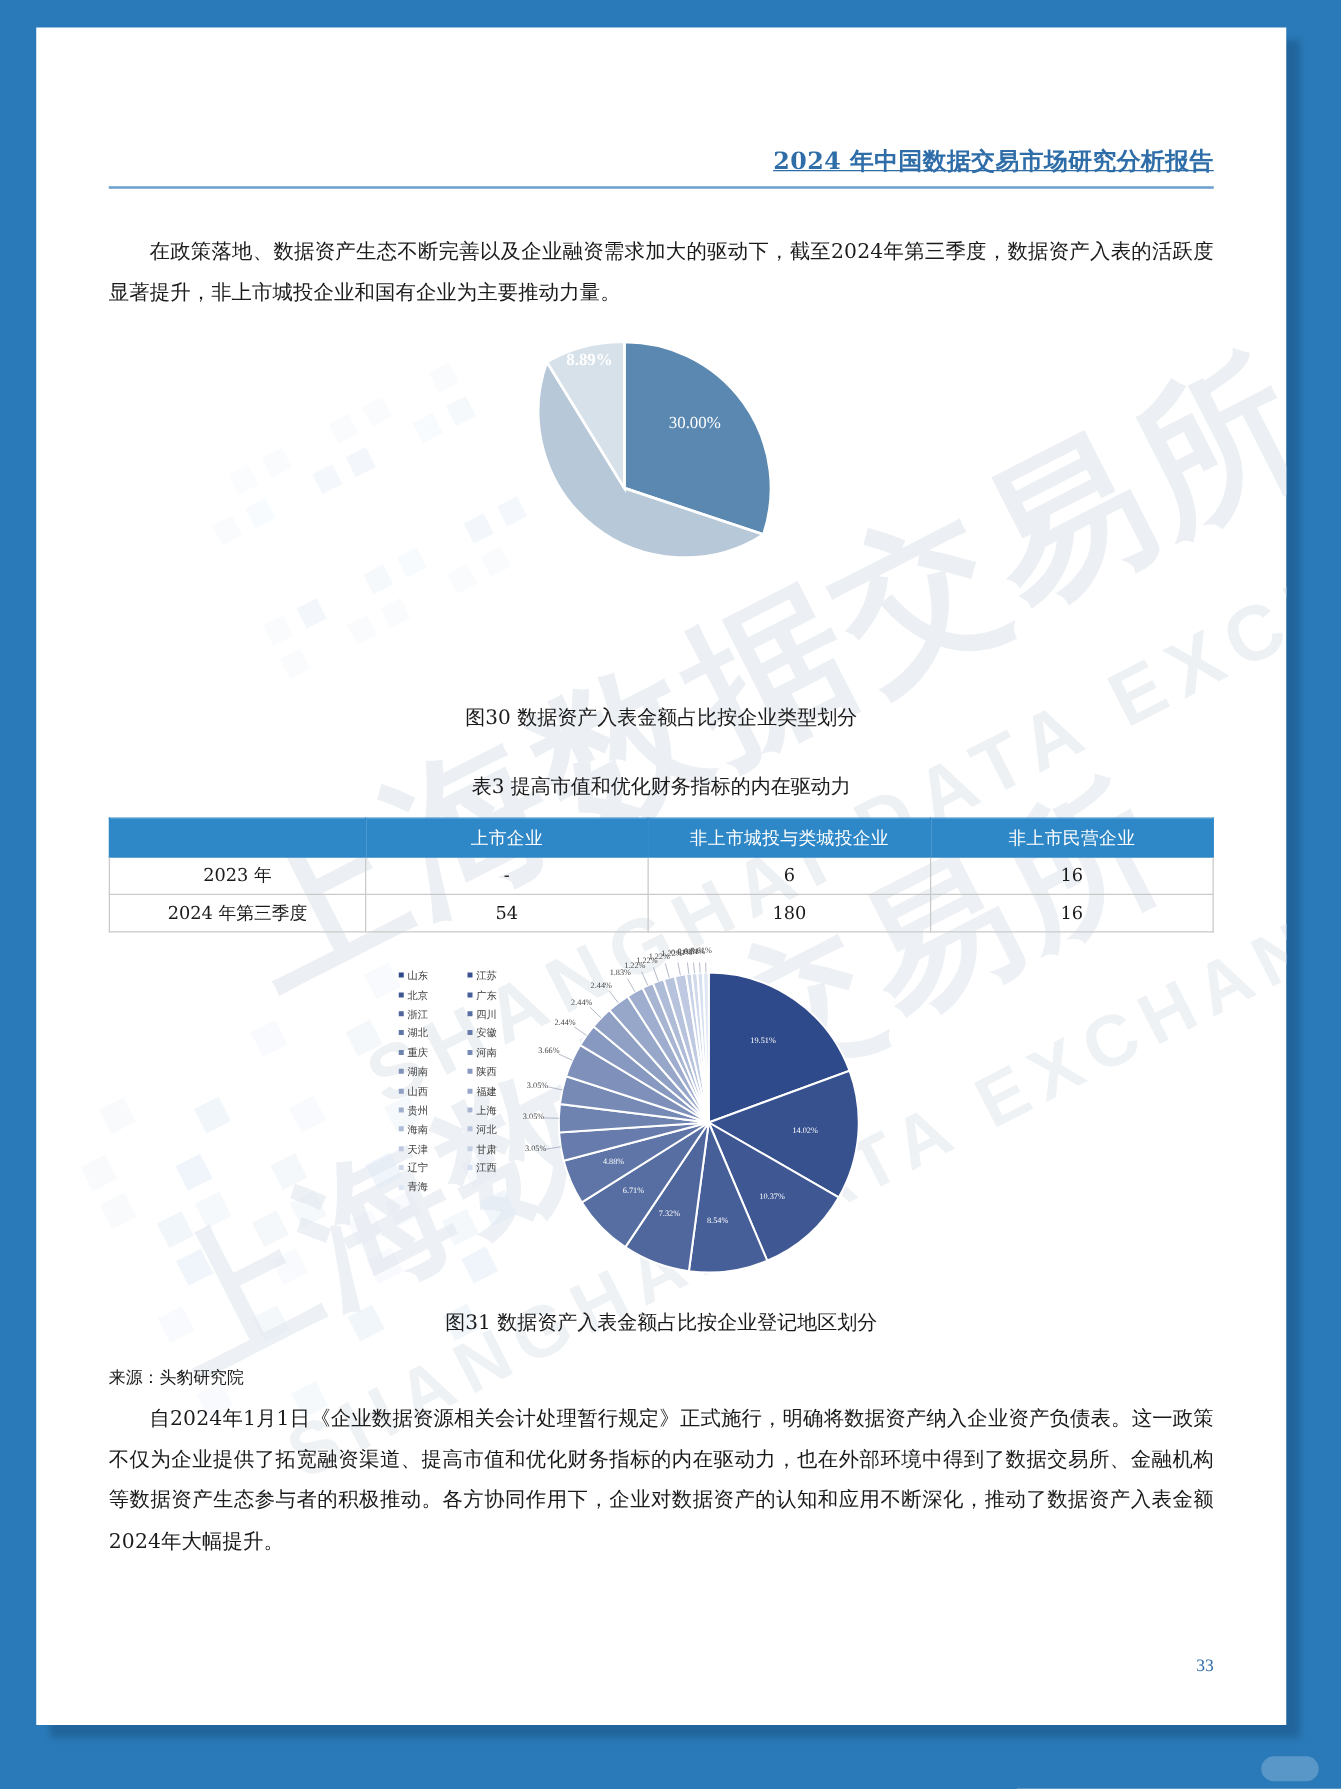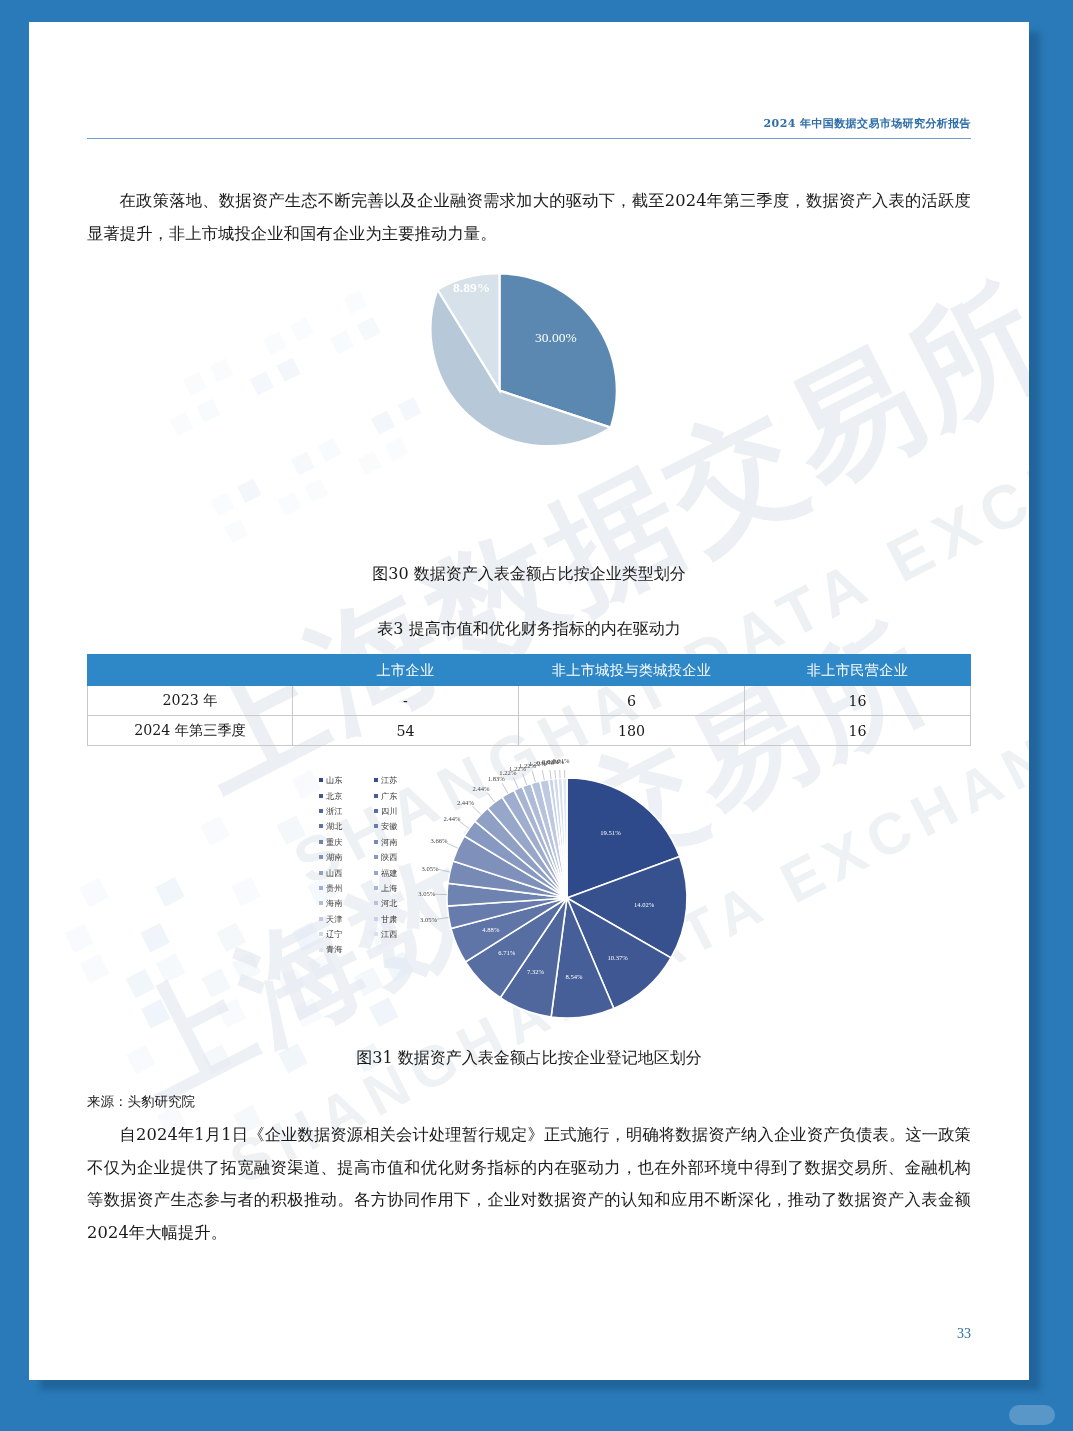--- a/index.html
+++ b/index.html
@@ -110,24 +110,25 @@
     left: 0; top: 0; right: 0;
     padding: 0 58px;
   }
   .header-lines {
     text-align: right;
     color: #2f6da8;
     padding-top: 94px;
     line-height: 1.42;
   }
   .hdr-cn {
-    font-size: 11px;
+    font-size: 19px;
     font-weight: bold;
     font-family: "DejaVu Serif", serif;
     letter-spacing: .4px;
+    text-decoration: underline;
   }
   .hdr-en {
     font-size: 16px;
     font-weight: bold;
     font-family: "Liberation Serif", serif;
     letter-spacing: .1px;
   }
   .hdr-rule {
     margin-top: 6px;
     height: 1.6px;

